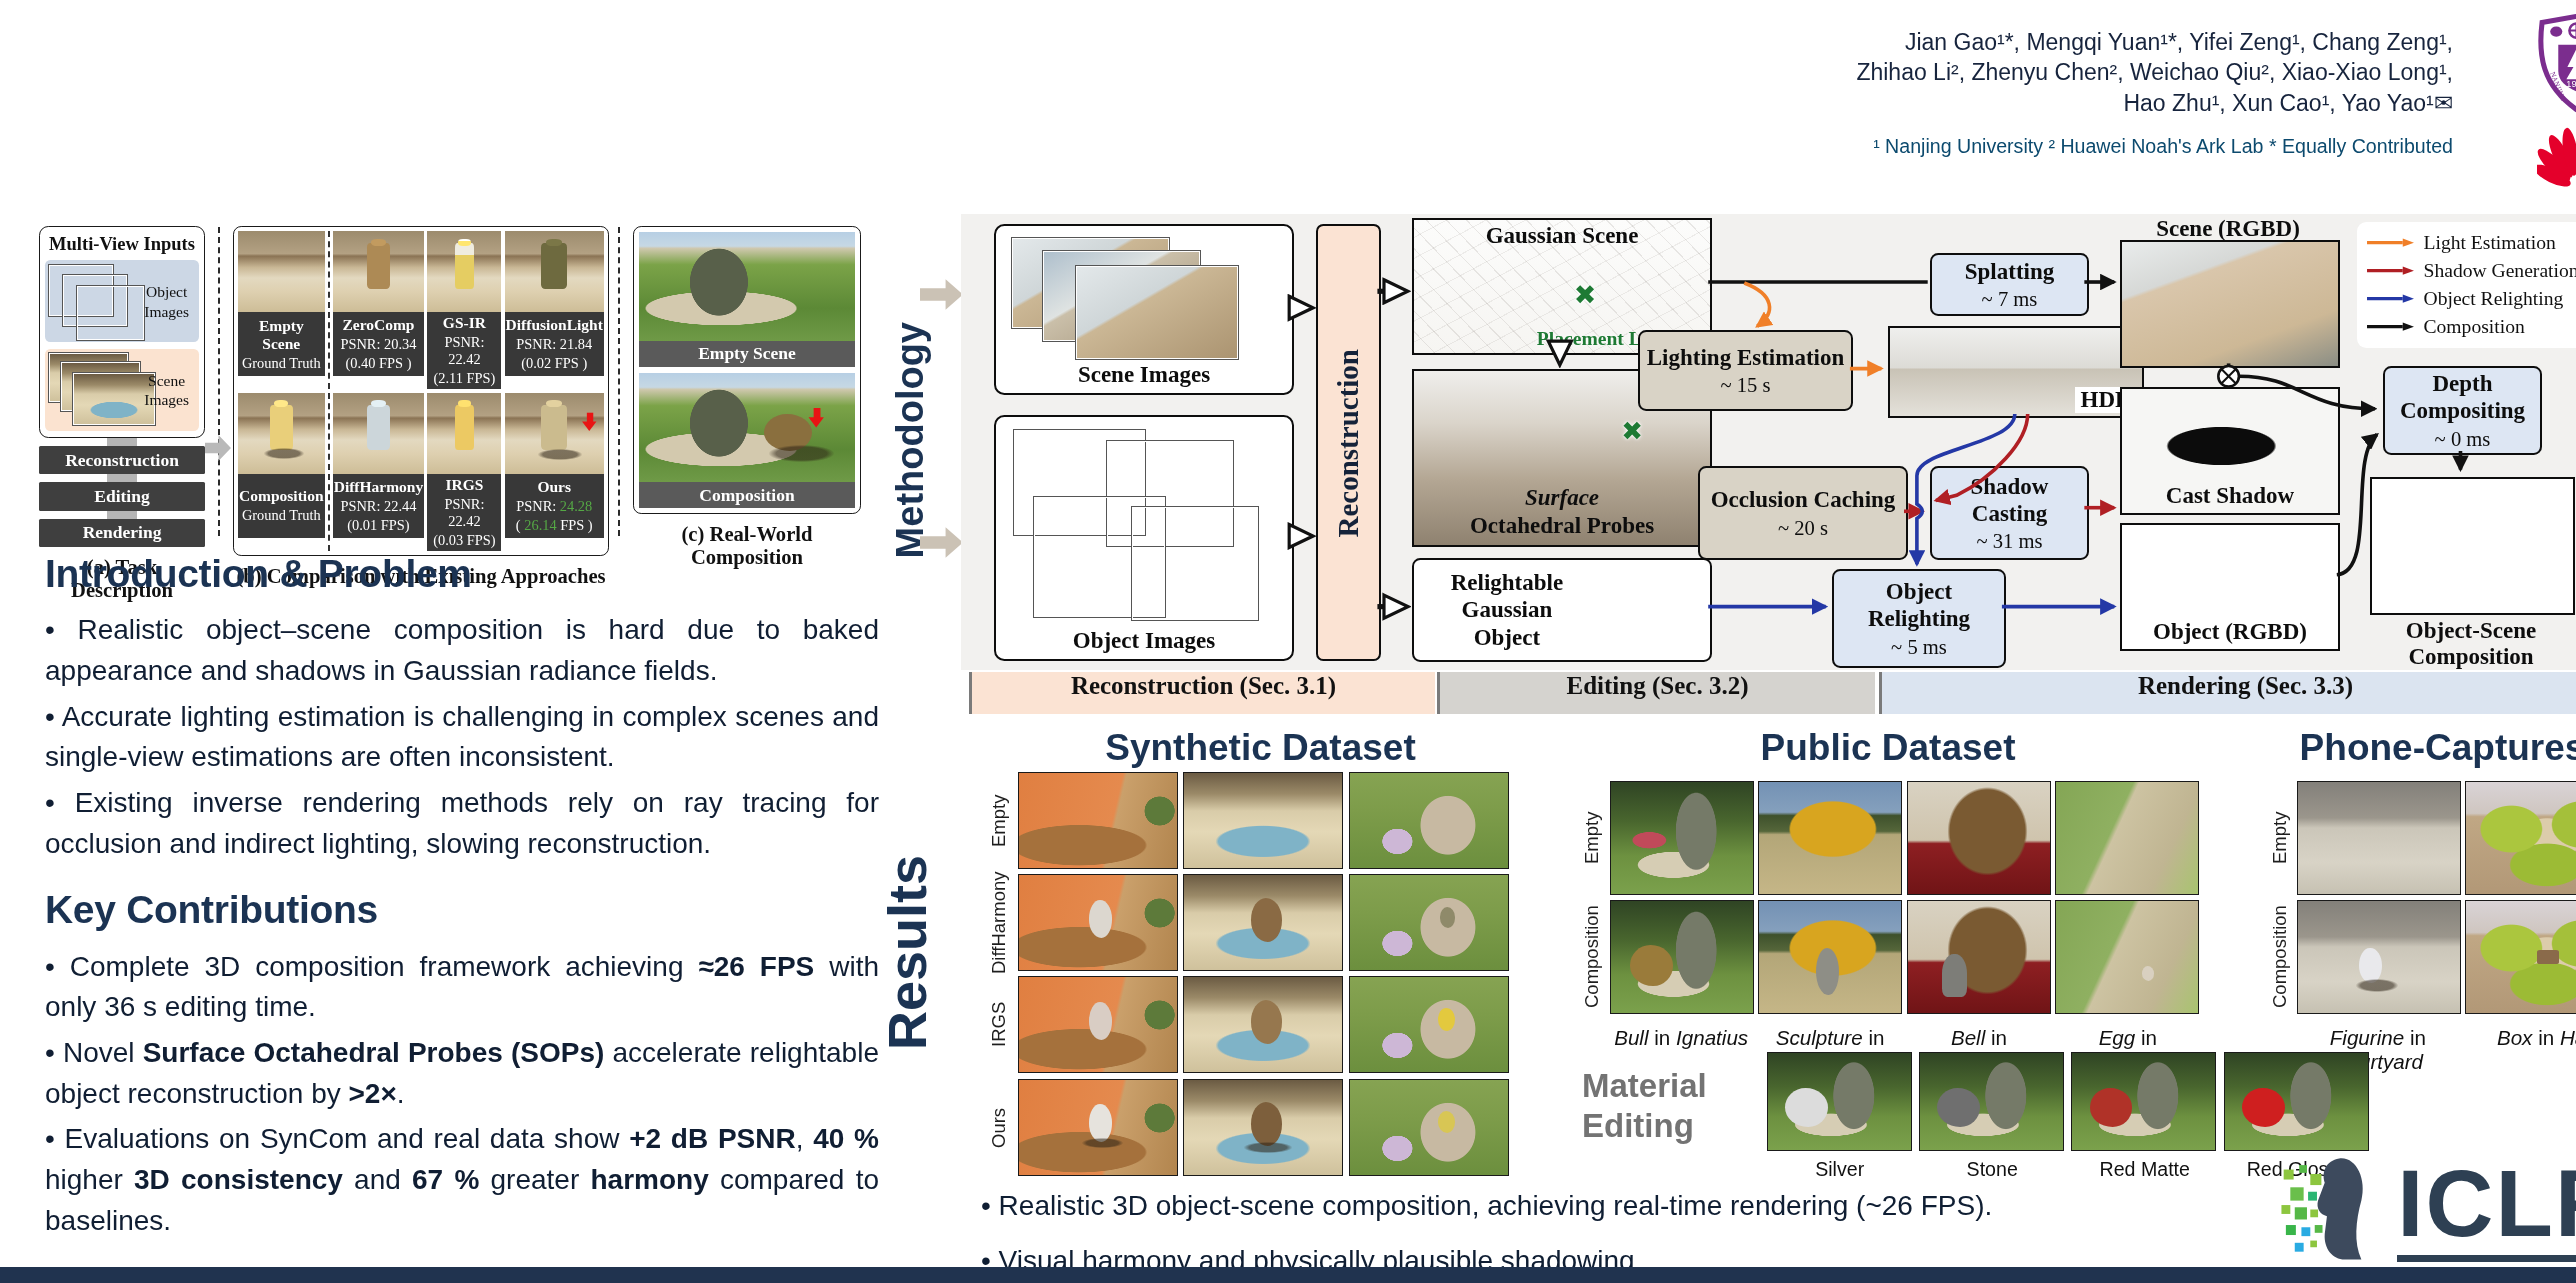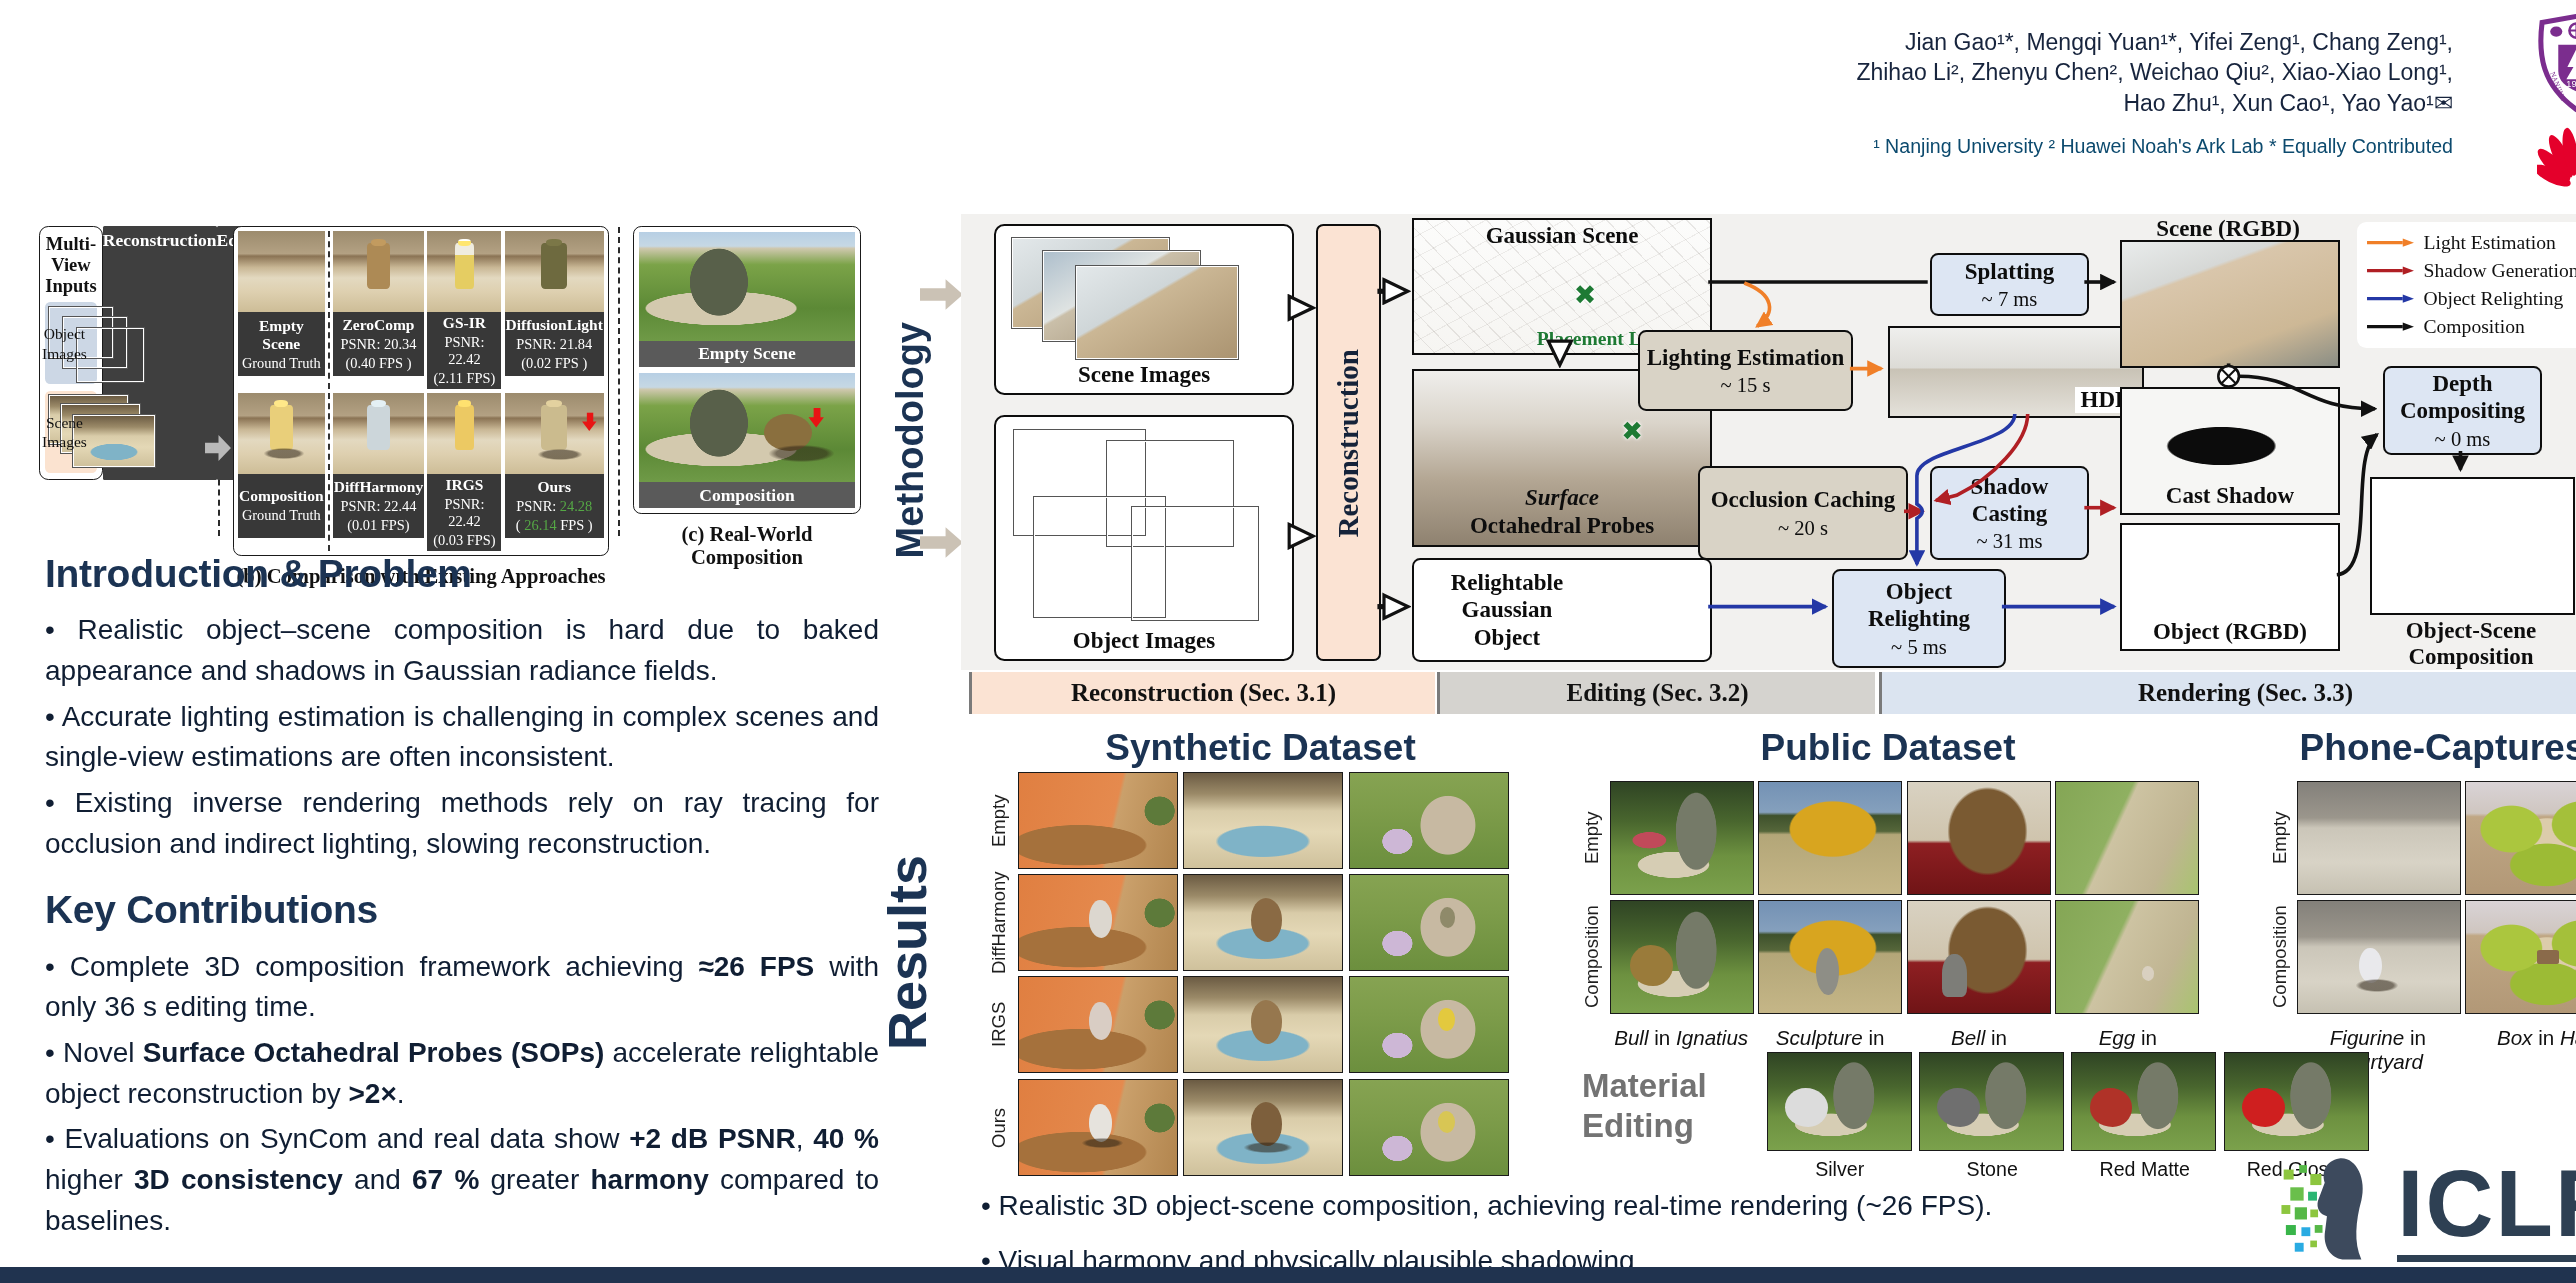--- a/index.html
+++ b/index.html
@@ -13,21 +13,21 @@
   .title-block h1{margin:0;font-size:61px;line-height:1.08;font-weight:700;color:#1b3353;letter-spacing:-0.5px;}
   .subtitle{font-size:47px;font-style:italic;color:#1b3353;margin-top:5.2px;}
   .authors{position:absolute;left:1680px;top:27px;width:773px;text-align:right;
            font-size:23px;line-height:1.32;color:#17243d;}
   .affil{margin-top:15.5px;font-size:19.6px;color:#0c4a6e;}
 
   
   .fig-caption{font:700 20.6px "Liberation Serif","DejaVu Serif",serif;color:#111;text-align:center;margin-top:9.3px;}
   .vdash{position:absolute;top:227px;height:309px;border-left:2.1px dashed #2a2a2a;}
 
-  .panel-a{position:absolute;left:39px;top:226px;width:166px;display:flex;}
+  .panel-a{position:absolute;left:39px;top:226px;width:166px;display:flex;flex-direction:column;}
   .pa-box{border:1.5px solid #1a1a1a;border-radius:9.3px;background:#fff;padding:5.2px 5.2px 6.2px;}
   .pa-title{font:700 18.5px "Liberation Serif",serif;text-align:center;color:#111;margin:2.1px 0 5.2px;}
   .pa-sub{position:relative;border-radius:5.2px;height:82px;margin-bottom:6.2px;}
   .pa-obj{background:#ccd7e5;}
   .pa-scn{background:#fbe3d0;margin-bottom:0;}
   .pa-sublabel{position:absolute;right:5.2px;top:50%;transform:translateY(-50%);width:54px;
                font:400 15.5px "Liberation Serif",serif;color:#111;text-align:center;line-height:1.25;}
   .pa-conn{width:30px;height:8.2px;background:#b5b5b5;margin:0 auto;}
   .pa-bar{background:#3f3f3f;border-radius:1.5px;color:#fff;font:700 17.5px "Liberation Serif",serif;
           text-align:center;padding:3.6px 0;}
@@ -94,21 +94,21 @@
   .hdrchip{position:absolute;right:5.2px;bottom:3.1px;font:700 23px "Liberation Serif",serif;background:#fff;
            padding:0 5.2px;color:#0d0d0d;}
   .legend{position:absolute;left:1396px;top:7.7px;width:242px;height:126px;background:#fff;border-radius:9.3px;
           display:flex;flex-direction:column;justify-content:space-evenly;padding:4.1px 9.3px;box-sizing:border-box;}
   .lg-row{display:flex;align-items:center;gap:8.2px;}
   .lg-row svg{width:49px;height:11.3px;flex:0 0 auto;}
   .lg-row line{stroke-width:6;}
   .lg-row span{font:400 19.6px "Liberation Serif",serif;color:#111;}
   .flowsvg{position:absolute;left:0;top:0;width:1649px;height:456px;}
 
-  .secbar{position:absolute;top:672px;height:42px;display:flex;align-items:center;justify-content:center;
+  .secbar{position:absolute;top:672px;height:42px;display:flex;justify-content:center;
           font:700 25px "Liberation Serif",serif;color:#111;border-left:3.6px solid #7a7a7a;}
   .sec1{background:#fbe3d3;}
   .sec2{background:#d5d3cf;}
   .sec3{background:#dbe4f0;}
 
   .garrow{position:absolute;}
   .garrow polygon{fill:#cbc2b5;}
 
   
   .dshead{position:absolute;font-size:37px;font-weight:700;color:#1b3353;text-align:center;}

